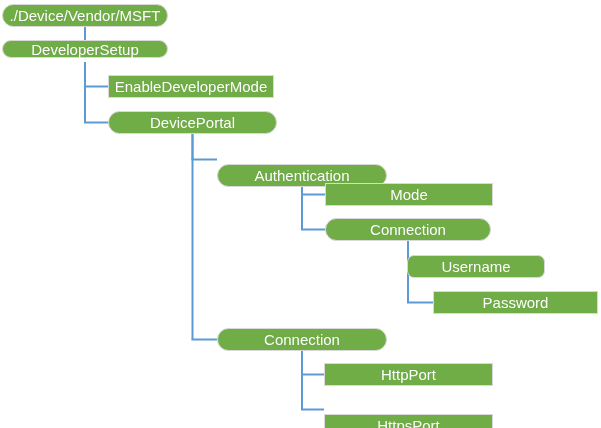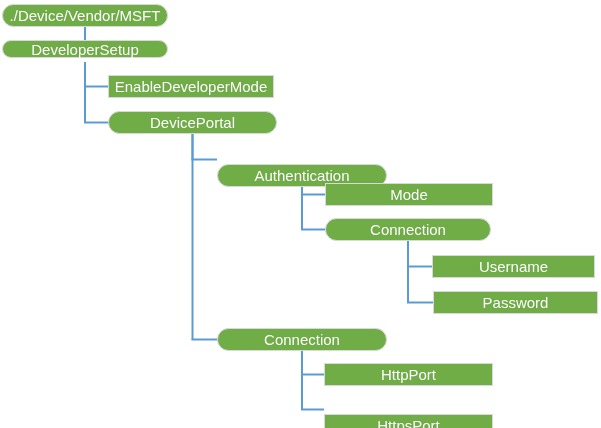--- a/index.html
+++ b/index.html
@@ -86,21 +86,21 @@
     </div>
     <div class="node pill" style="left: 217px; top: 152px; width: 170px; height: 23px; margin-top: 12px;">
       <span>Authentication</span>
     </div>
     <div class="node rect" style="left: 325px; top: 183px; width: 168px; height: 23px;">
       <span>Mode</span>
     </div>
     <div class="node pill" style="left: 325px; top: 218px; width: 166px; height: 23px;">
       <span>Connection</span>
     </div>
-    <div class="node rect" style="left: 432px; top: 255px; width: 163px; height: 23px;">
+    <div class="node rect" style="left: 407px; top: 255px; width: 138px; height: 23px; border-radius: 7px;">
       <span>Username</span>
     </div>
     <div class="node rect" style="left: 433px; top: 291px; width: 165px; height: 23px;">
       <span>Password</span>
     </div>
     <div class="node pill" style="left: 217px; top: 328px; width: 170px; height: 23px;">
       <span>Connection</span>
     </div>
     <div class="node rect" style="left: 324px; top: 363px; width: 169px; height: 23px;">
       <span>HttpPort</span>

